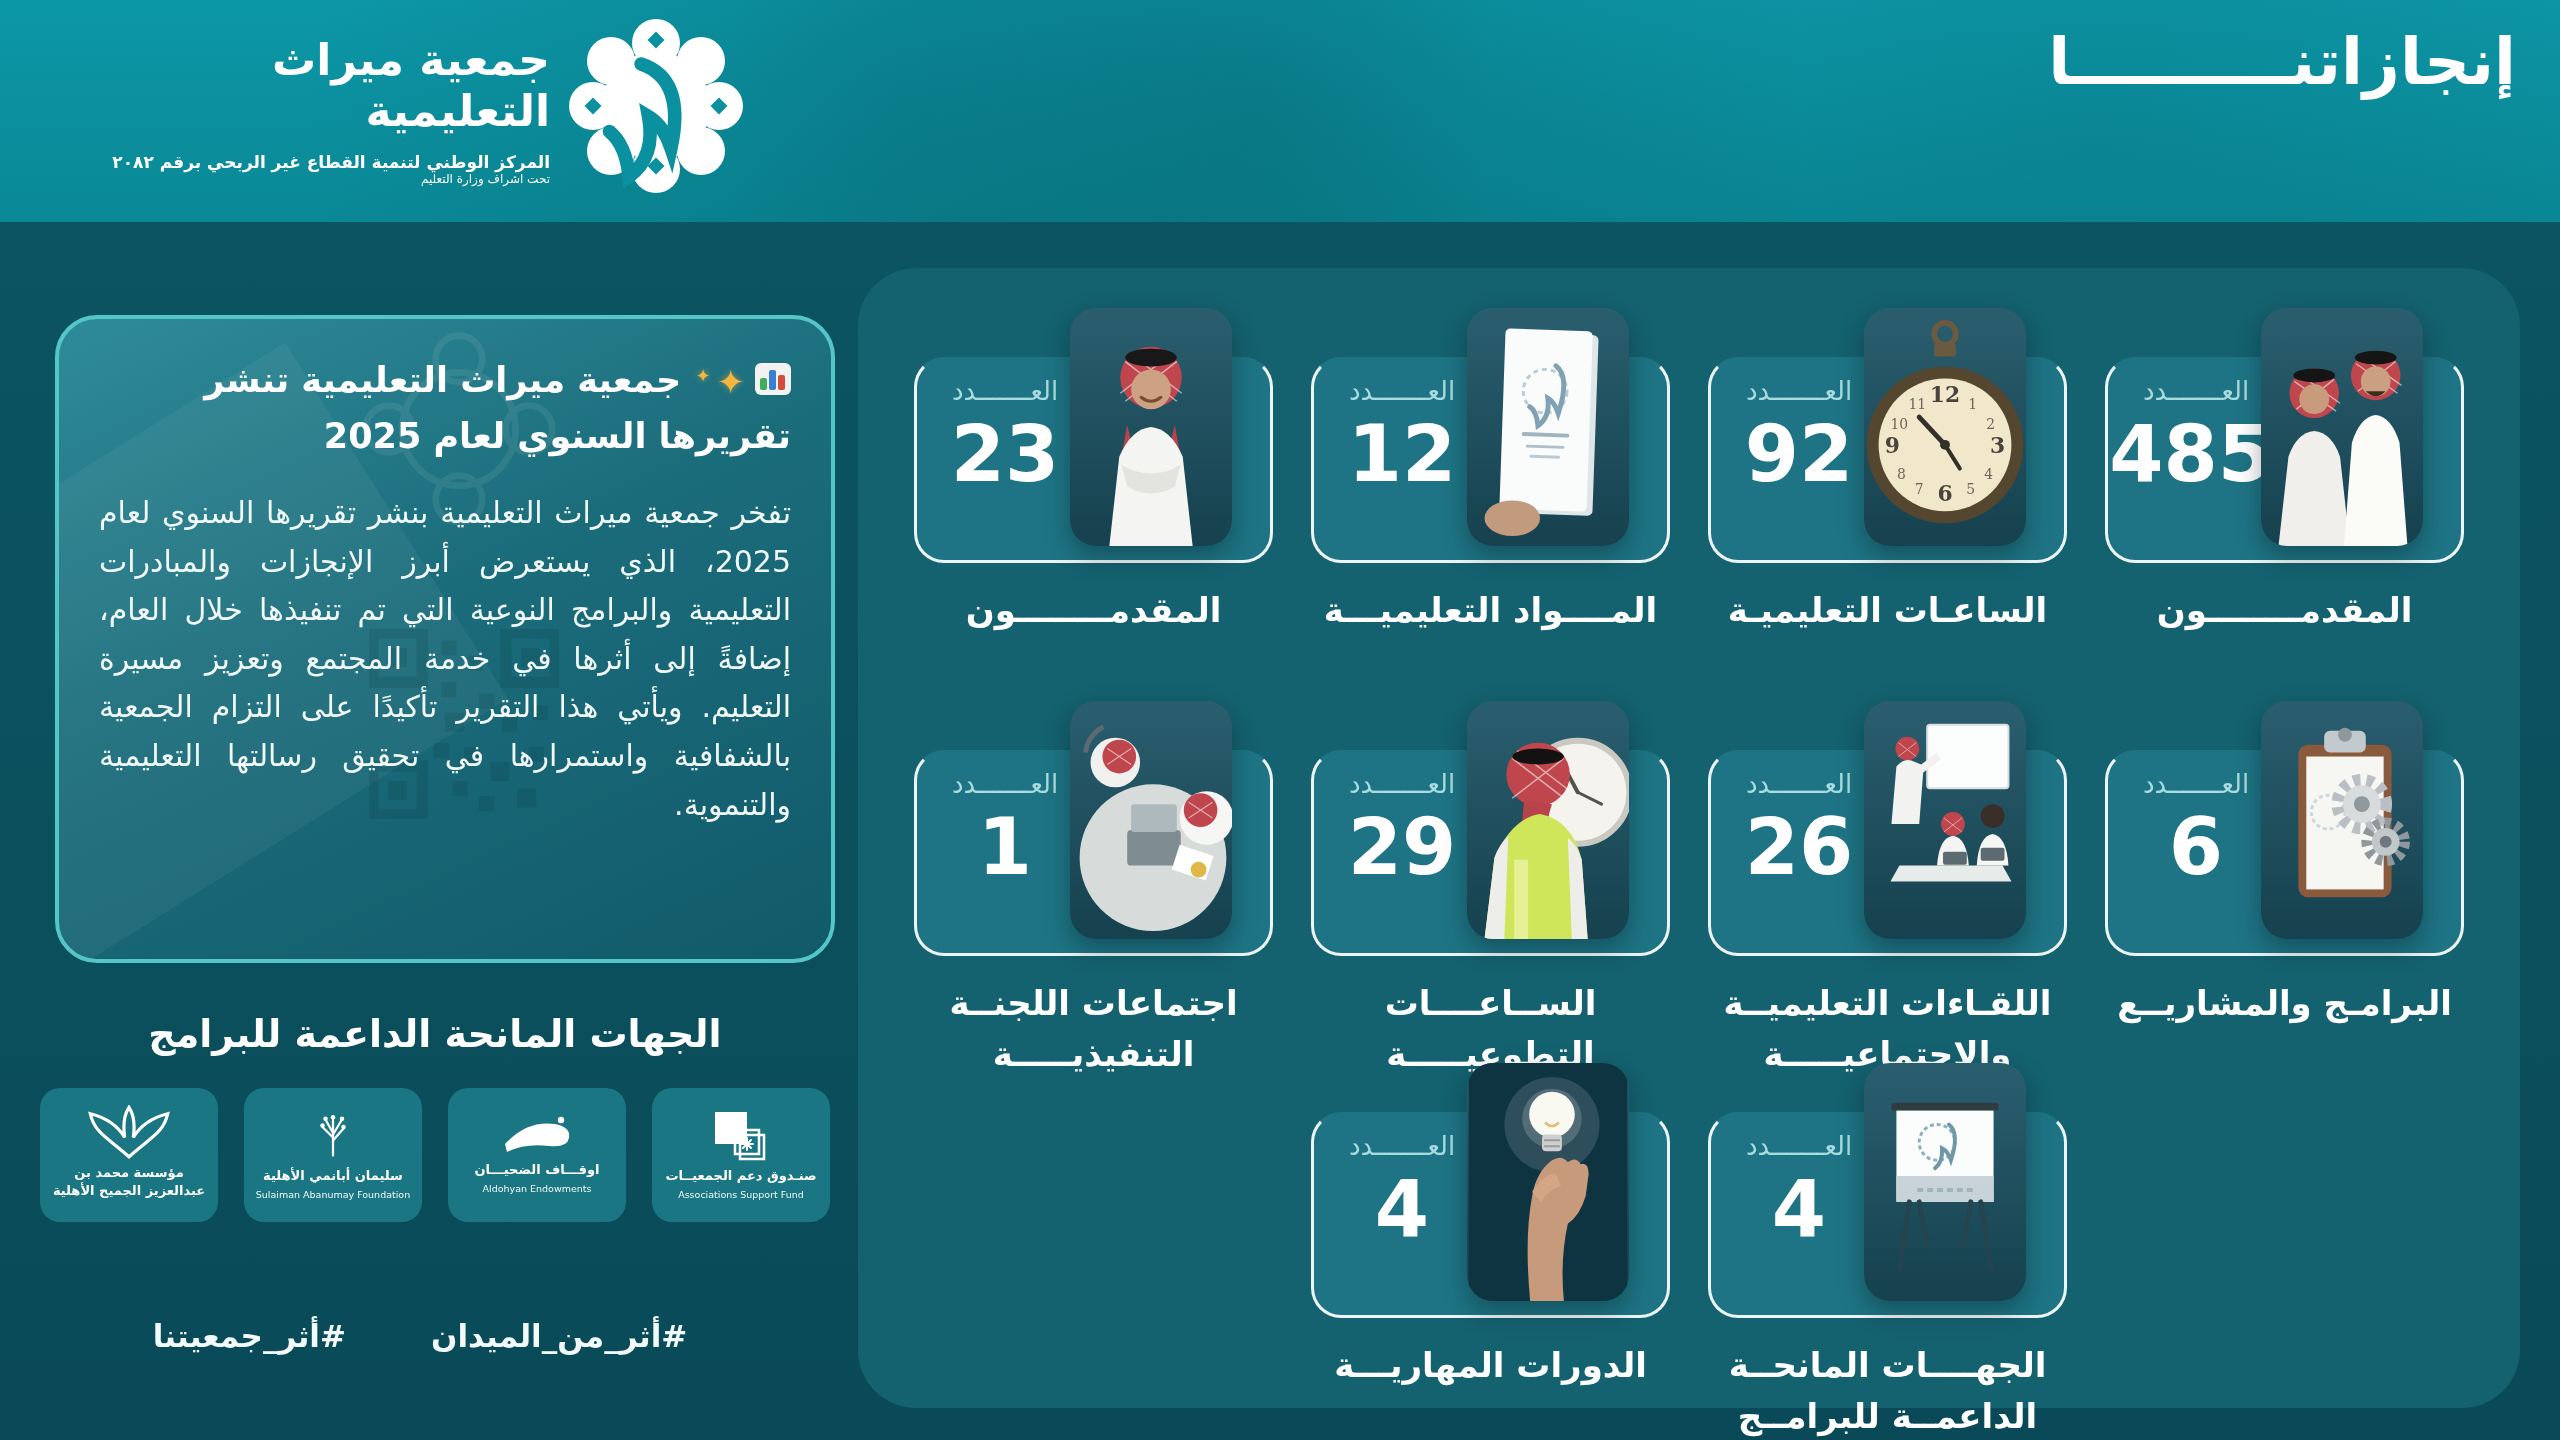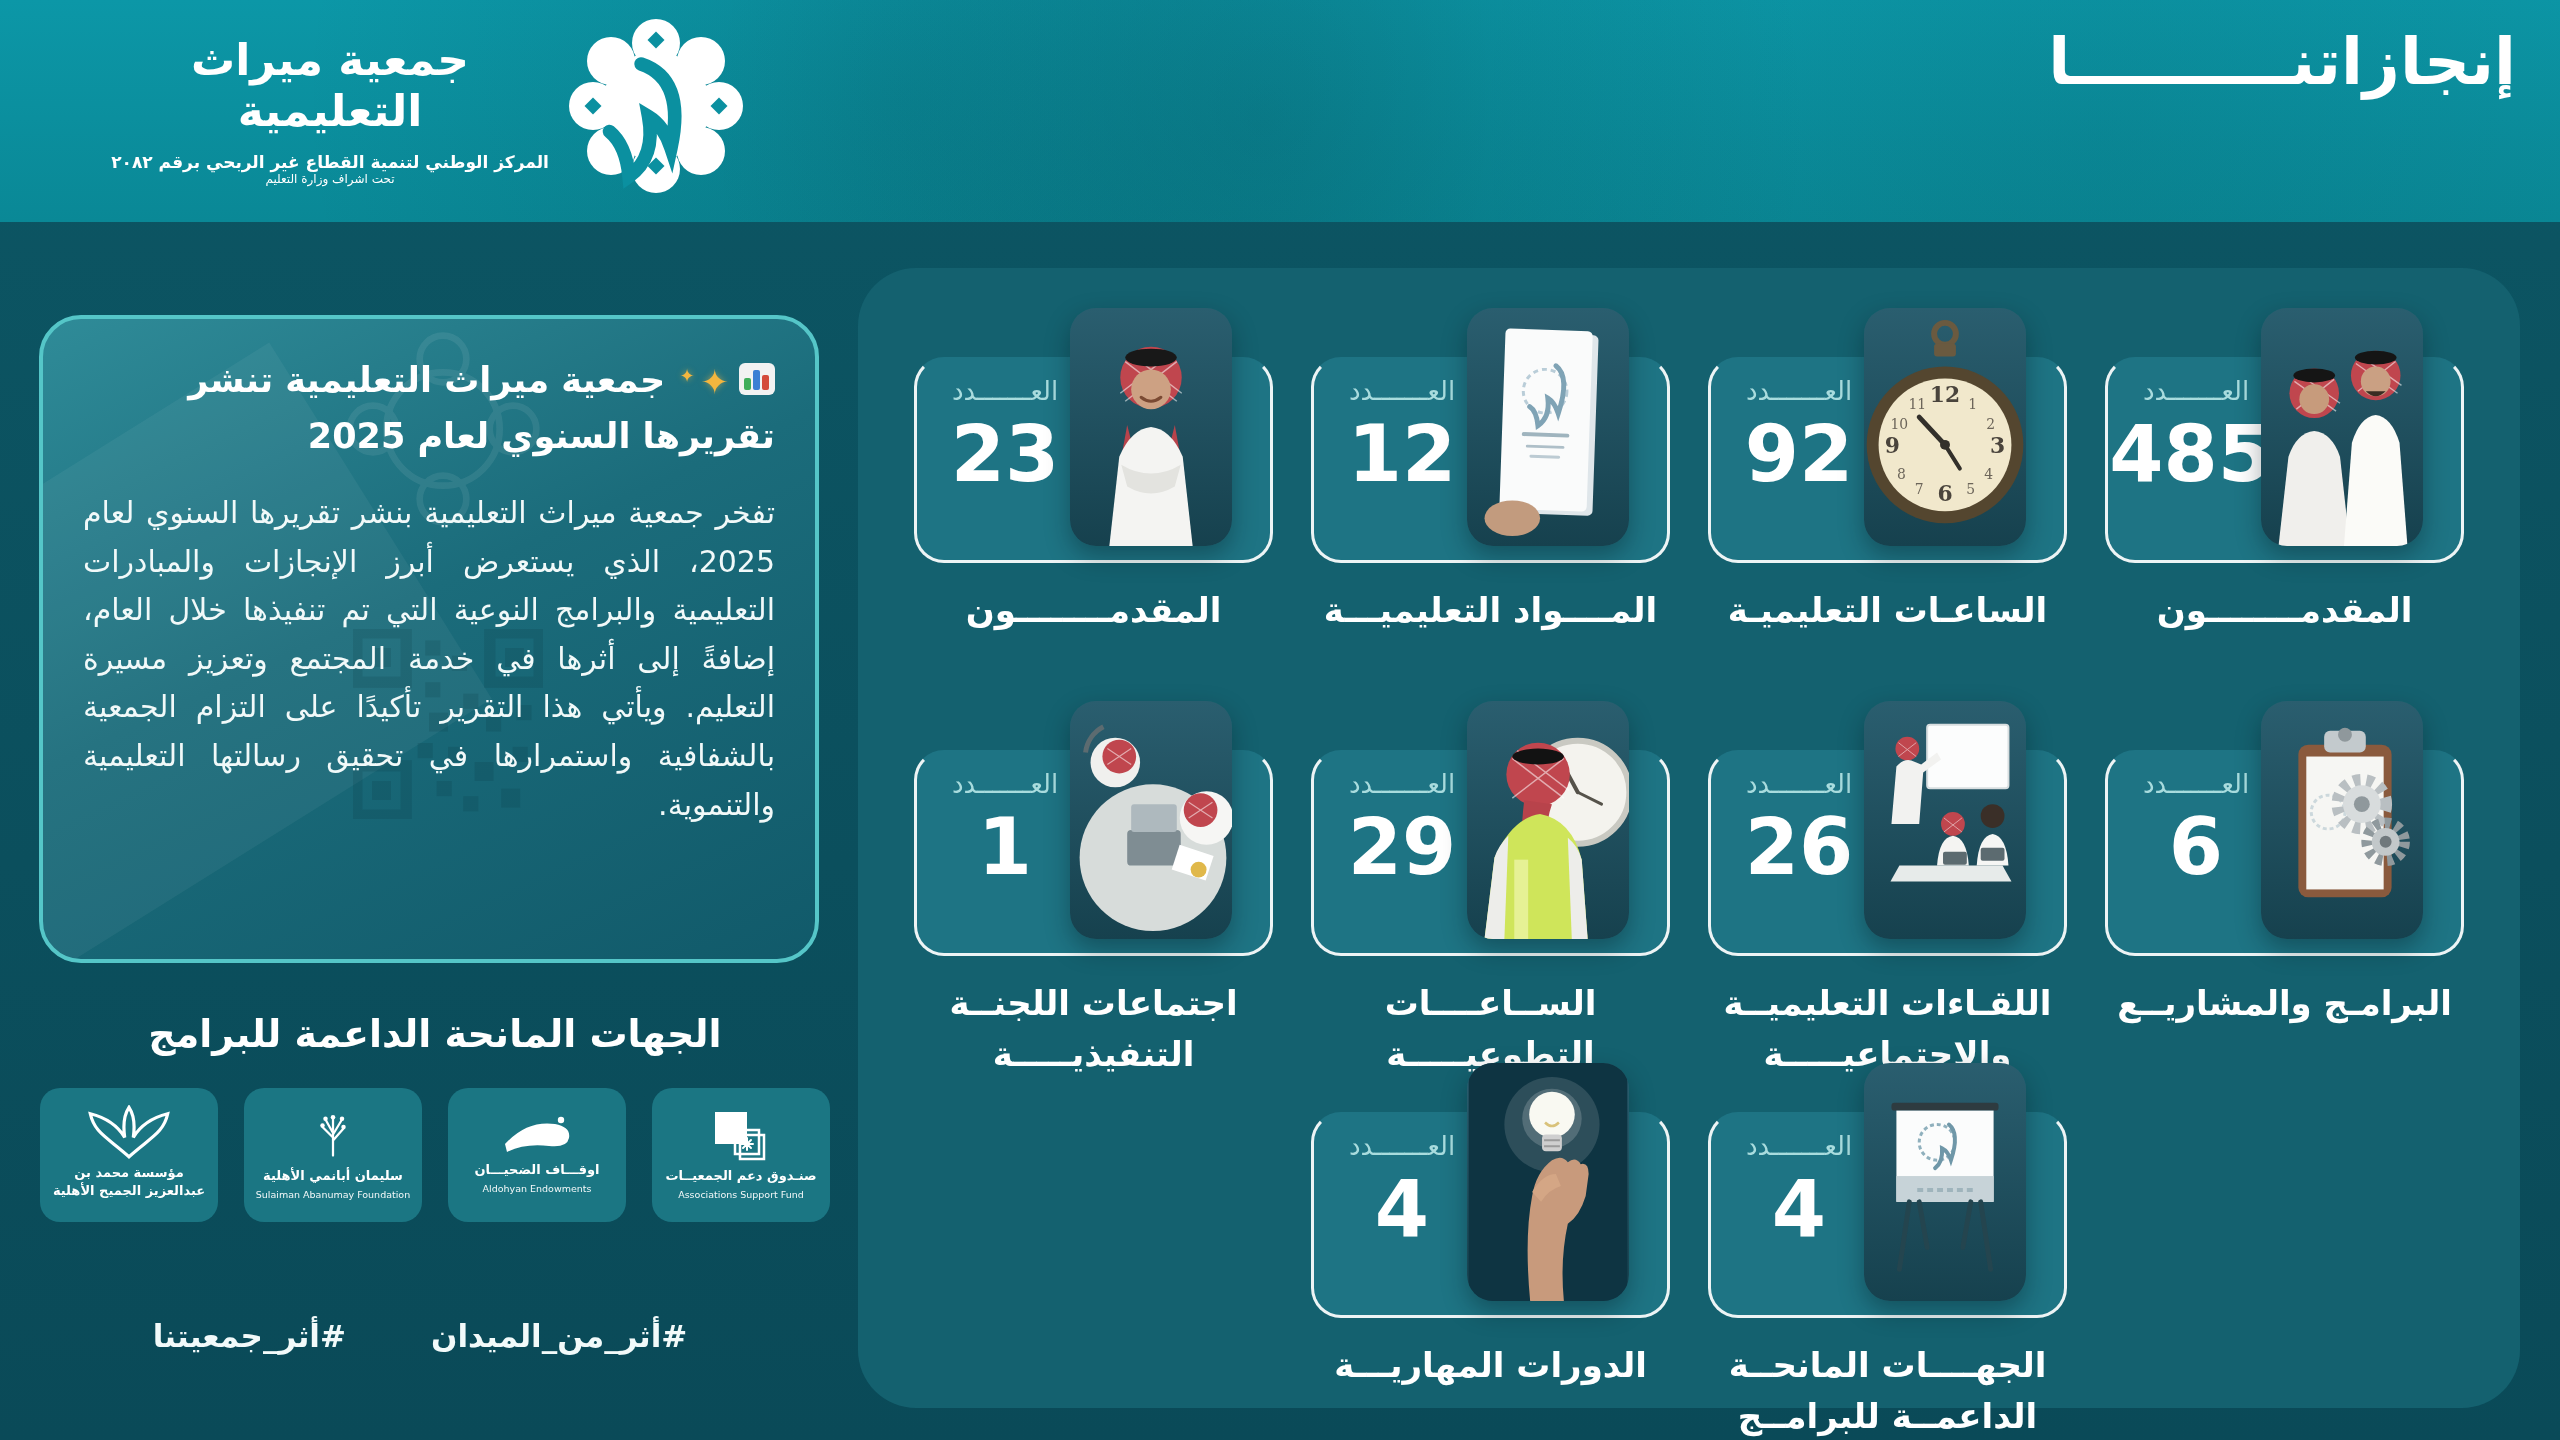--- a/index.html
+++ b/index.html
@@ -6,30 +6,30 @@
   .canvas{position:relative;width:2560px;height:1440px;overflow:hidden;
     background:linear-gradient(180deg,#0C5664 0%,#0B4F5D 60%,#0A4A58 100%);
     font-family:"DejaVu Sans",sans-serif;color:#fff;}
   
   .header{position:absolute;top:0;left:0;right:0;height:222px;
     background:linear-gradient(180deg,#0C97A7 0%,#0A8896 100%);}
   .header::before{content:"";position:absolute;inset:0;
     background:radial-gradient(circle at 1260px 55%,rgba(5,60,70,.22),transparent 42%),
                radial-gradient(circle at 900px 45%,rgba(5,60,70,.16),transparent 36%),
                radial-gradient(circle at 2100px 60%,rgba(5,60,70,.10),transparent 30%);}
-  .logo-block{position:absolute;left:110px;top:34px;width:440px;text-align:center;}
+  .logo-block{position:absolute;left:110px;top:34px;width:440px;text-align:right;}
   .wordmark{font-size:44px;font-weight:bold;letter-spacing:1px;direction:rtl;}
   .logo-sub1{font-size:17px;font-weight:bold;margin-top:16px;direction:rtl;}
   .logo-sub2{font-size:12px;direction:rtl;}
   .logo-emblem{position:absolute;left:566px;top:16px;width:180px;height:180px;}
   .header-title{position:absolute;right:44px;top:26px;text-align:right;direction:rtl;}
   .title-l1{font-size:64px;font-weight:bold;line-height:1.15;}
   .title-l2{font-size:43px;margin-top:2px;}
   
-  .announcement{position:absolute;left:39px;top:315px;width:780px;height:648px;
+  .announcement{position:absolute;left:55px;top:315px;width:780px;height:648px;
     box-sizing:border-box;border:4px solid #55C6C8;border-radius:42px;
     background:linear-gradient(155deg,#2F8B98 0%,#1B6C7B 45%,#115A6A 100%);
     padding:34px 40px;direction:rtl;overflow:hidden;}
   .announcement::after{content:"";position:absolute;left:-180px;top:140px;width:560px;height:420px;
     background:rgba(255,255,255,.05);transform:rotate(-32deg);pointer-events:none;}
   .ann-head{position:relative;font-size:35px;font-weight:bold;line-height:1.55;text-align:right;z-index:2;}
   .chart-ico{display:inline-block;width:36px;height:32px;background:#f2f2f2;border-radius:6px;
     position:relative;vertical-align:-3px;margin-left:10px;}
   .chart-ico i{position:absolute;bottom:5px;width:7px;border-radius:2px;}
   .chart-ico i:nth-child(1){left:5px;height:12px;background:#3fae5a;}

